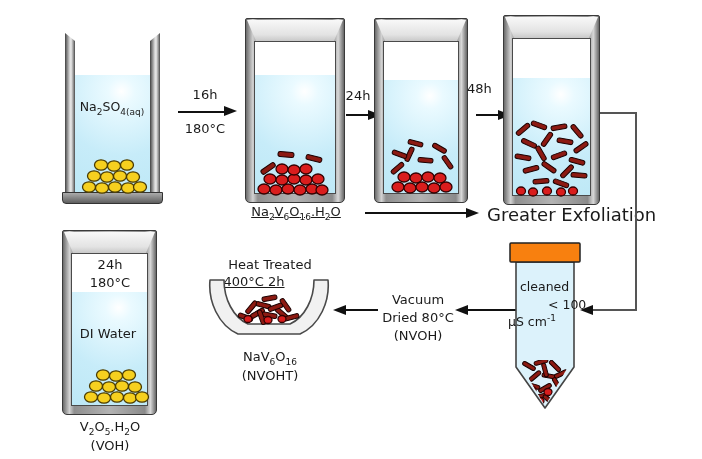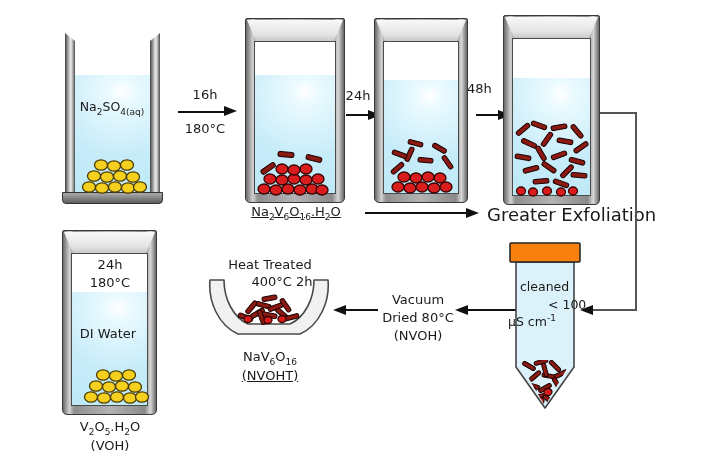--- a/index.html
+++ b/index.html
@@ -201,42 +201,42 @@
       <ellipse class="by" cx="34" cy="10" rx="6.5" ry="5.2"></ellipse>
     <ellipse class="by" cx="47" cy="9" rx="6.5" ry="5.2"></ellipse>
   </svg>
   <div class="txt" style="left:75px;top:258px;width:70px;">24h</div>
   <div class="txt" style="left:71px;top:276px;width:78px;">180°C</div>
   <div class="txt" style="left:68px;top:327px;width:80px;">DI Water</div>
   <div class="txt" style="left:60px;top:420px;width:100px;">V<sub>2</sub>O<sub>5</sub>.H<sub>2</sub>O</div>
   <div class="txt" style="left:60px;top:439px;width:100px;">(VOH)</div>
 
   <div class="txt" style="left:208px;top:258px;width:124px;">Heat Treated</div>
-  <div class="txt" style="left:220px;top:275px;width:124px;">400°C 2h</div>
+  <div class="txt" style="left:192px;top:275px;width:124px;text-decoration:underline;">400°C 2h</div>
   <svg style="left:208px;top:277px;" width="124" height="64" viewBox="0 0 124 64">
     <path class="cruc" d="M2,3 C0,24 10,48 30,57 L92,57 C112,48 122,24 120,3 L106,3 C106,22 97,40 82,47 L40,47 C25,40 16,22 16,3 Z"></path>
     <g>
       <rect class="rod" x="30" y="38" width="15" height="4.5" rx="2" transform="rotate(20 37.5 40.25)"></rect>
       <rect class="rod" x="42" y="34" width="15" height="4.5" rx="2" transform="rotate(-30 49.5 36.25)"></rect>
       <rect class="rod" x="54" y="36" width="15" height="4.5" rx="2" transform="rotate(10 61.5 38.25)"></rect>
       <rect class="rod" x="66" y="34" width="15" height="4.5" rx="2" transform="rotate(40 73.5 36.25)"></rect>
       <rect class="rod" x="76" y="38" width="15" height="4.5" rx="2" transform="rotate(-15 83.5 40.25)"></rect>
       <rect class="rod" x="36" y="28" width="15" height="4.5" rx="2" transform="rotate(-50 43.5 30.25)"></rect>
       <rect class="rod" x="48" y="26" width="15" height="4.5" rx="2" transform="rotate(15 55.5 28.25)"></rect>
       <rect class="rod" x="60" y="28" width="15" height="4.5" rx="2" transform="rotate(-20 67.5 30.25)"></rect>
       <rect class="rod" x="70" y="26" width="15" height="4.5" rx="2" transform="rotate(55 77.5 28.25)"></rect>
       <rect class="rod" x="54" y="19" width="15" height="4.5" rx="2" transform="rotate(-10 61.5 21.25)"></rect>
       <rect class="rod" x="46" y="38" width="15" height="4.5" rx="2" transform="rotate(70 53.5 40.25)"></rect>
       <ellipse class="br" cx="40" cy="42" rx="4" ry="3.5"></ellipse>
       <ellipse class="br" cx="60" cy="43" rx="4" ry="3.5"></ellipse>
       <ellipse class="br" cx="74" cy="42" rx="4" ry="3.5"></ellipse>
     </g>
   </svg>
   <div class="txt" style="left:208px;top:350px;width:124px;">NaV<sub>6</sub>O<sub>16</sub></div>
-  <div class="txt" style="left:208px;top:369px;width:124px;text-decoration:underline;">(NVOHT)</div>
+  <div class="txt" style="left:208px;top:369px;width:124px;">(NVOHT)</div>
 
   <div class="ahead-l" style="left:333px;top:304.5px;"></div>
   <div class="aline" style="left:345px;top:309px;width:33px;height:1.8px;"></div>
   <div class="txt" style="left:368px;top:293px;width:100px;">Vacuum</div>
   <div class="txt" style="left:368px;top:311px;width:100px;">Dried 80°C</div>
   <div class="txt" style="left:368px;top:329px;width:100px;">(NVOH)</div>
   <div class="ahead-l" style="left:455px;top:304.5px;"></div>
   <div class="aline" style="left:467px;top:309px;width:51px;height:1.8px;"></div>
 
   <svg style="left:504px;top:240px;" width="84" height="172" viewBox="0 0 84 172">

